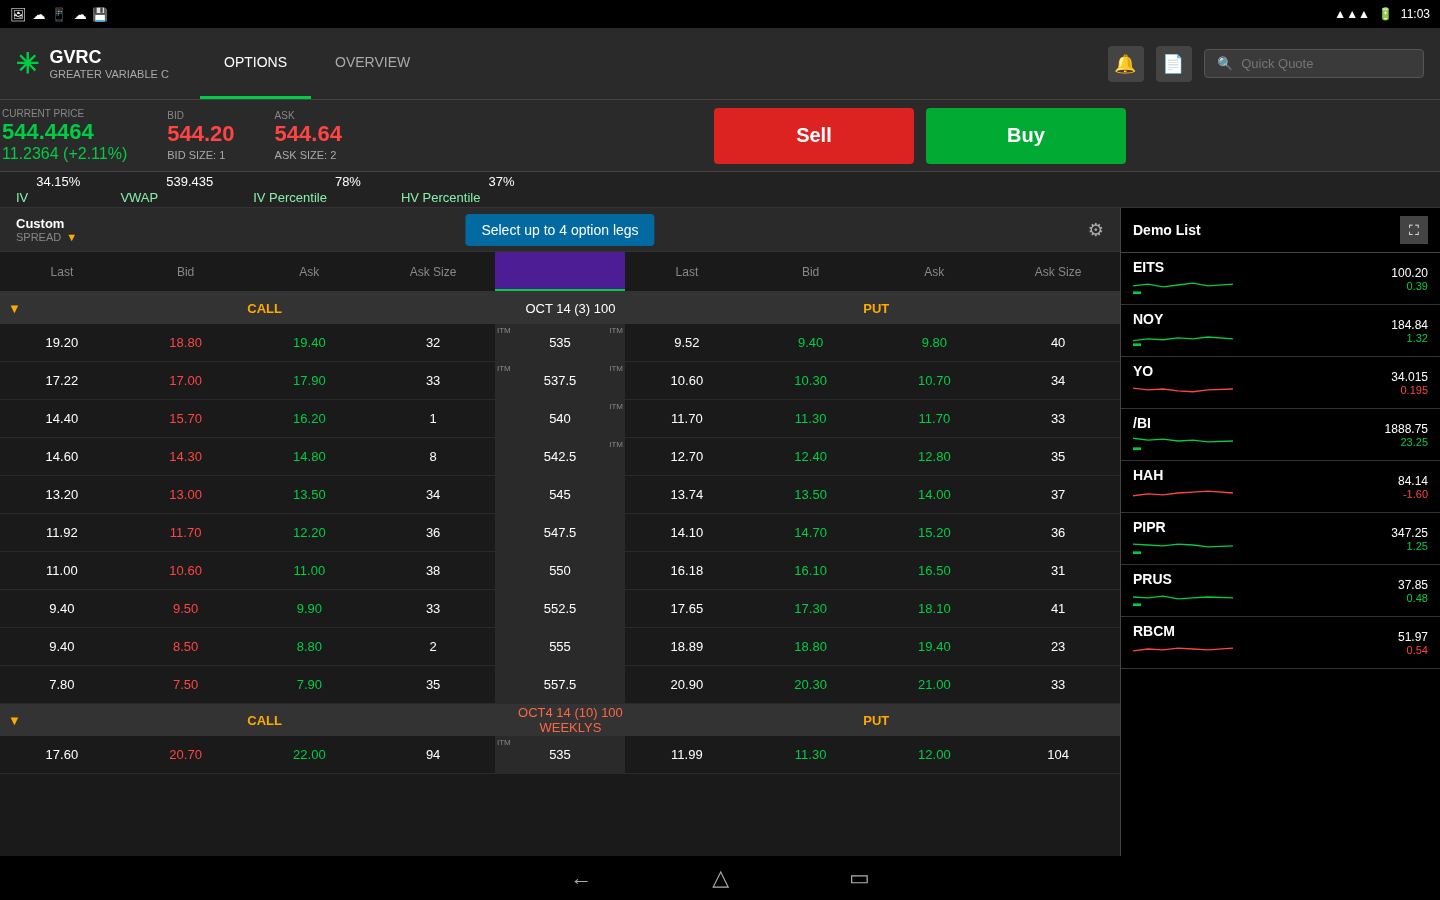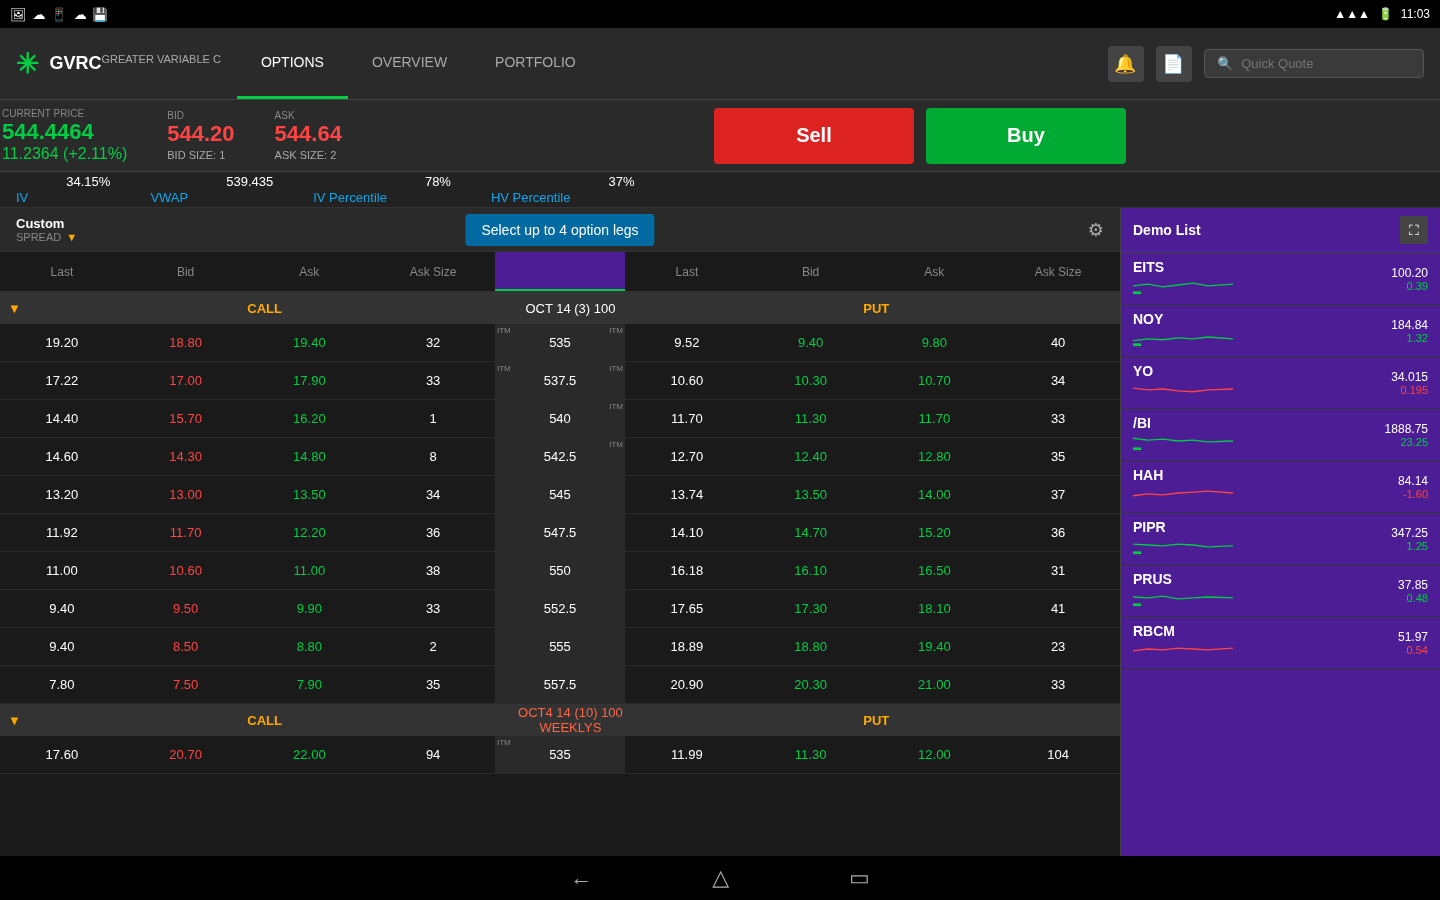--- a/index.html
+++ b/index.html
@@ -38,21 +38,21 @@
       align-items: center;
       padding: 0 16px;
       min-width: 200px;
       gap: 10px;
     }
     .logo-icon {
       color: #00cc44;
       font-size: 28px;
       font-weight: bold;
     }
-    .ticker-info { display: flex; flex-direction: row; }
+    .ticker-info { display: flex; flex-direction: column; }
     .ticker-symbol { font-size: 18px; font-weight: bold; color: #fff; }
     .ticker-name { font-size: 11px; color: #aaa; }
 
     #nav-tabs {
       display: flex;
       height: 100%;
       align-items: flex-end;
     }
     .nav-tab {
       padding: 0 24px;
@@ -163,22 +163,22 @@
       background: #222;
       height: 36px;
       display: flex;
       align-items: center;
       padding: 0 16px;
       border-bottom: 1px solid #333;
       gap: 40px;
       font-size: 13px;
     }
     .info-item { display: flex; gap: 8px; }
-    .info-label { color: #0ea5e9; margin-top: 16px; }
-    .info-value { color: #fff; margin-left: 30px; }
+    .info-label { color: #86efac; margin-top: 16px; }
+    .info-value { color: #fff; }
 
     
     #main-content {
       display: flex;
       height: calc(900px - 28px - 72px - 72px - 36px - 44px);
     }
 
     
     #options-panel {
       flex: 1;
@@ -315,21 +315,21 @@
       justify-content: center;
       font-size: 13px;
     }
     .red { color: #ff4444; }
     .green { color: #00cc44; }
     .white { color: #fff; }
 
     
     #right-panel {
       width: 320px;
-      background: #4c1d95;
+      background: #000000;
       border-left: 1px solid #444;
       display: flex;
       flex-direction: column;
       overflow: hidden;
     }
     #demo-list-header {
       display: flex;
       align-items: center;
       justify-content: space-between;
       padding: 8px 12px;
@@ -401,21 +401,20 @@
   <div id="logo-section">
     <div class="logo-icon">✳</div>
     <div class="ticker-info">
       <span class="ticker-symbol">GVRC</span>
       <span class="ticker-name">GREATER VARIABLE C</span>
     </div>
   </div>
   <div id="nav-tabs">
     <div class="nav-tab active">OPTIONS</div>
     <div class="nav-tab">OVERVIEW</div>
-    <div class="nav-tab">PORTFOLIO</div>
   </div>
   <div id="header-actions">
     <button class="header-btn">🔔</button>
     <button class="header-btn">📄</button>
     <div id="quick-quote">
       <span>🔍</span>
       <input type="text" placeholder="Quick Quote" style="">
     </div>
   </div>
 </div>

